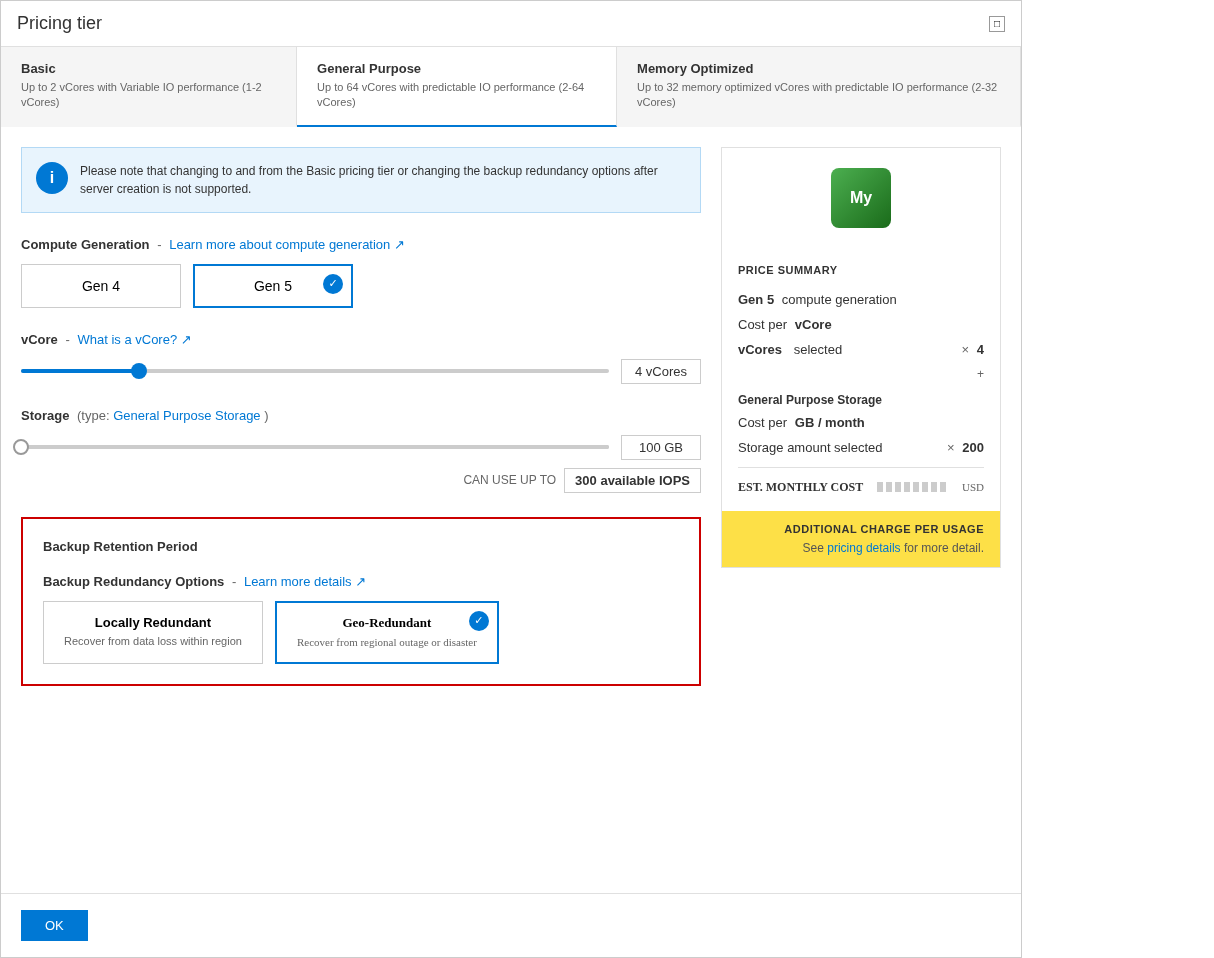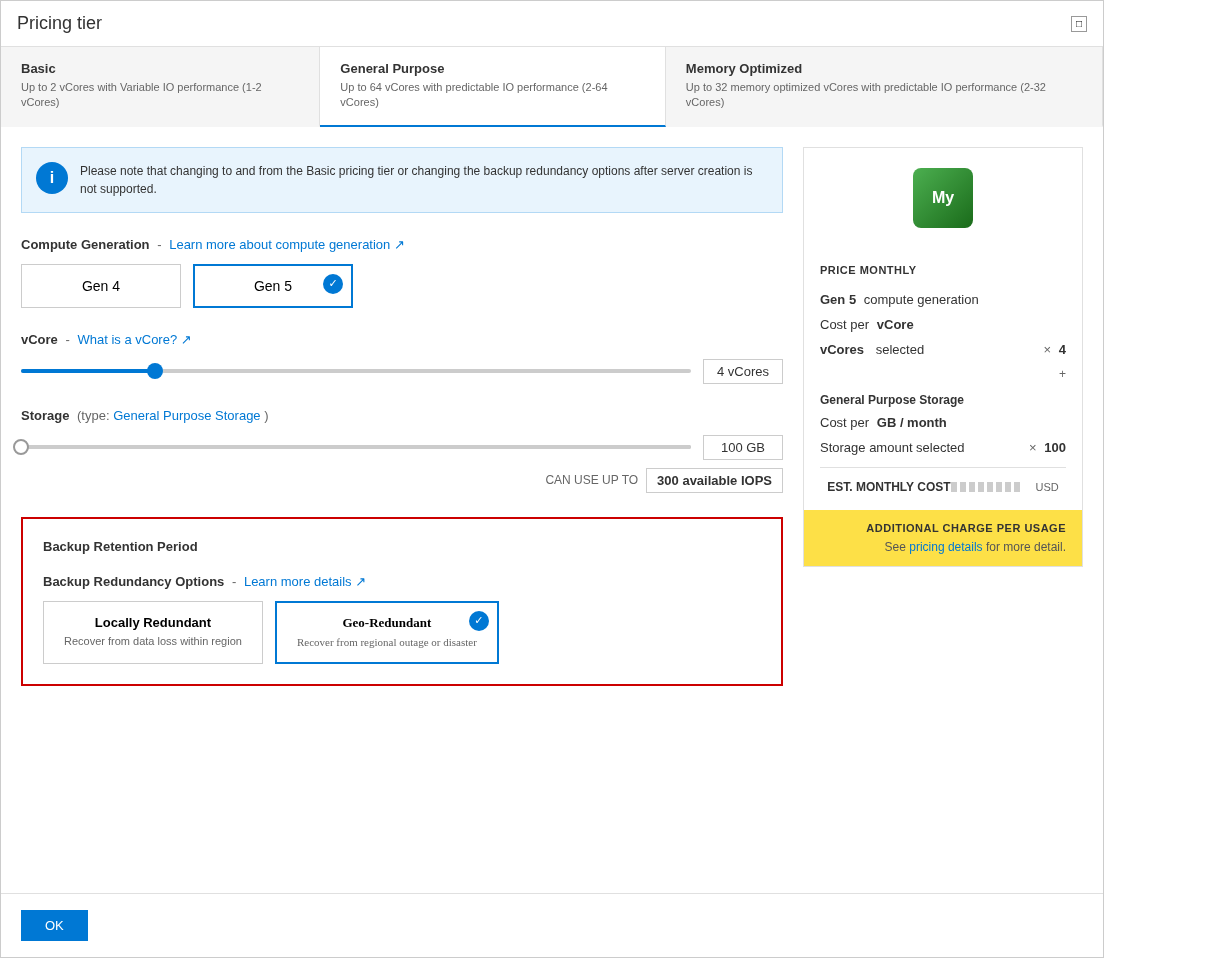--- a/index.html
+++ b/index.html
@@ -1,18 +1,18 @@
 <!DOCTYPE html>
 <html><head>
   <meta charset="utf-8">
   <style>
     * { box-sizing: border-box; margin: 0; padding: 0; }
     body { font-family: 'Segoe UI', Arial, sans-serif; font-size: 13px; background: #fff; color: #333; }
 
-    .window { width: 1104px; min-height: 958px; border: 1px solid #ccc; background: #fff; display: flex; flex-direction: column; }
+    .window { width: 1022px; min-height: 958px; border: 1px solid #ccc; background: #fff; display: flex; flex-direction: column; }
 
     .title-bar { display: flex; justify-content: space-between; align-items: center; padding: 12px 16px; border-bottom: 1px solid #e0e0e0; }
     .title-bar h1 { font-size: 18px; font-weight: 400; color: #333; }
     .title-bar .window-controls { display: flex; gap: 8px; }
     .window-btn { width: 16px; height: 16px; border: 1px solid #999; background: transparent; cursor: pointer; display: flex; align-items: center; justify-content: center; font-size: 10px; }
 
     .tabs-bar { display: flex; border-bottom: 2px solid #0078d4; }
     .tab { padding: 14px 20px; cursor: pointer; min-width: 180px; border-bottom: 2px solid transparent; margin-bottom: -2px; background: #f5f5f5; border-right: 1px solid #e0e0e0; }
     .tab.active { background: #fff; border-bottom: 2px solid #0078d4; }
     .tab .tab-title { font-size: 13px; font-weight: 600; color: #333; }
@@ -69,21 +69,21 @@
     .price-summary { padding: 16px; }
     .price-title { font-size: 11px; font-weight: 700; color: #333; letter-spacing: 0.5px; margin-bottom: 16px; }
     .price-row { display: flex; justify-content: space-between; align-items: center; margin-bottom: 10px; font-size: 13px; }
     .price-row .multiplier { color: #666; margin-right: 4px; }
     .price-row .number { font-weight: 600; }
     .plus-row { text-align: right; font-size: 12px; color: #666; margin-bottom: 8px; }
 
     .price-section-title { font-size: 12px; font-weight: 700; color: #333; margin: 12px 0 8px; }
     .price-divider { border: none; border-top: 1px solid #e0e0e0; margin: 12px 0; }
 
-    .est-cost-row { display: flex; justify-content: center; align-items: center; margin-top: 8px; }
+    .est-cost-row { display: flex; justify-content: space-between; align-items: center; margin-top: 8px; font-family: Liberation Serif, serif; }
     .est-cost-label { font-size: 12px; font-weight: 700; color: #333; }
     .est-cost-value { display: flex; align-items: center; gap: 15px; }
     .est-cost-value .redacted { background: repeating-linear-gradient(90deg, #ccc 0, #ccc 6px, transparent 6px, transparent 9px); height: 10px; width: 70px; display: inline-block; }
     .est-cost-value .currency { font-size: 11px; color: #666; }
 
     .additional-charge { background: #fde047; padding: 12px 16px; text-align: right; }
     .additional-title { font-size: 11px; font-weight: 700; color: #333; letter-spacing: 0.5px; margin-bottom: 6px; }
     .additional-text { font-size: 12px; color: #555; }
     .additional-text a { color: #0078d4; text-decoration: none; cursor: pointer; }
 
@@ -220,21 +220,21 @@
 
     </div>
 
     <div class="side-panel">
       <div class="price-card">
         <div class="price-logo">
           <div class="mysql-logo"></div>
         </div>
 
         <div class="price-summary">
-          <div class="price-title">PRICE MONTHLY</div>
+          <div class="price-title">PRICE SUMMARY</div>
 
           <div class="price-row">
             <span>
               <strong>Gen 5</strong>
               <span style="margin-left:4px;">compute generation</span>
             </span>
           </div>
 
           <div class="price-row">
             <span>
@@ -264,21 +264,21 @@
               <span>Cost per</span>
               <strong style="margin-left:4px;">GB / month</strong>
             </span>
             <span class="redacted"></span>
           </div>
 
           <div class="price-row">
             <span>Storage amount selected</span>
             <span>
               <span class="multiplier">×</span>
-              <span class="number">100</span>
+              <span class="number">200</span>
             </span>
           </div>
 
           <hr class="price-divider">
 
           <div class="est-cost-row">
             <span class="est-cost-label">EST. MONTHLY COST</span>
             <div class="est-cost-value">
               <span class="redacted"></span>
               <span class="currency">USD</span>

